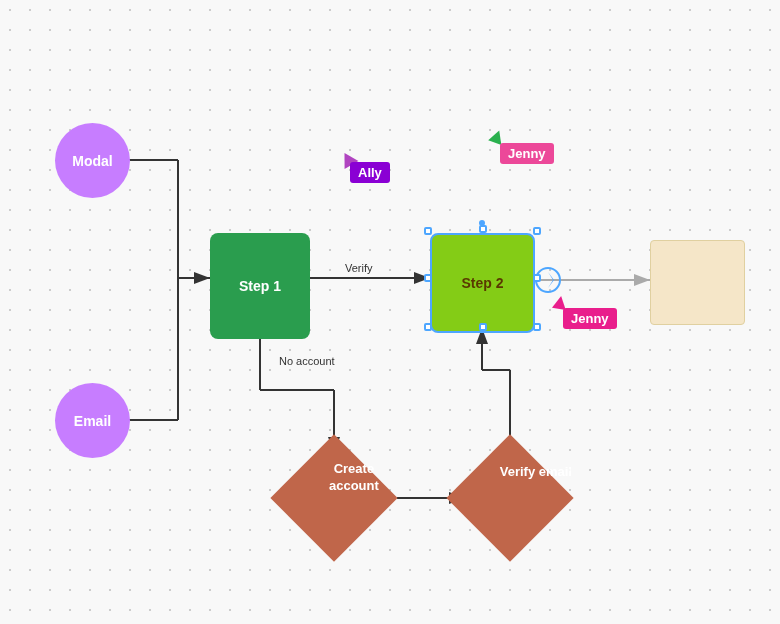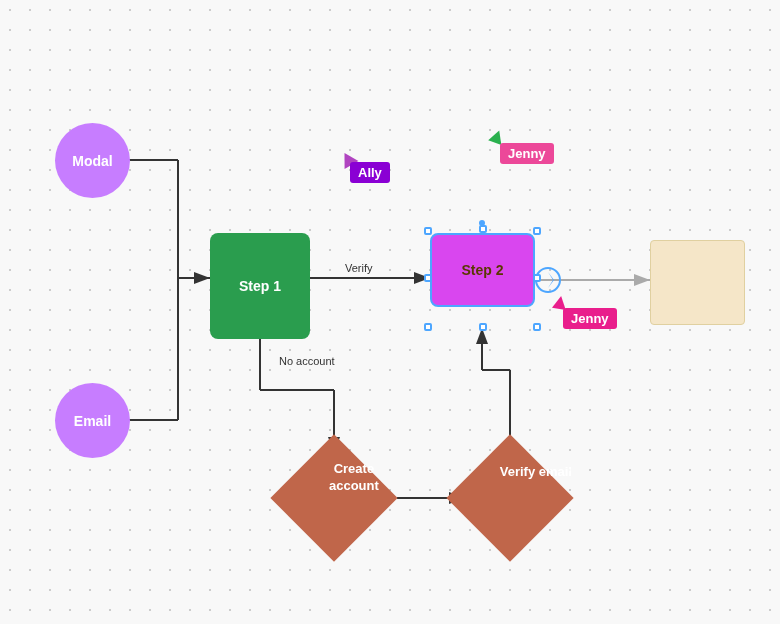--- a/index.html
+++ b/index.html
@@ -154,21 +154,21 @@
   <circle cx="548" cy="280" r="12" fill="none" stroke="#4da6ff" stroke-width="2"></circle>
   <polygon points="548,272 554,280 548,288 553,280" fill="#4da6ff"></polygon>
 </svg>
 
 <div class="node circle-node" style="left:55px; top:123px;">Modal</div>
 
 <div class="node circle-node" style="left:55px; top:383px;">Email</div>
 
 <div class="node rect-node" style="left:210px; top:233px; width:100px; height:106px; background-color:#2a9d4e;">Step 1</div>
 
-<div class="node rect-node" style="left:430px; top:233px; width:105px; height:74px; background-color:#d946ef; border:2px solid #4da6ff; color:#5a3800;">
+<div class="node rect-node" style="left:430px; top:233px; width:105px; height:100px; background-color:#84cc16; border:2px solid #4da6ff; color:#5a3800;">
   <span>Step 2</span>
 </div>
 
 <div class="selection-handle" style="left:424px; top:227px;"></div>
 <div class="selection-handle" style="left:479px; top:225px;"></div>
 <div class="selection-handle" style="left:533px; top:227px;"></div>
 <div class="selection-handle" style="left:424px; top:274px;"></div>
 <div class="selection-handle" style="left:533px; top:274px;"></div>
 <div class="selection-handle" style="left:424px; top:323px;"></div>
 <div class="selection-handle" style="left:479px; top:323px;"></div>

